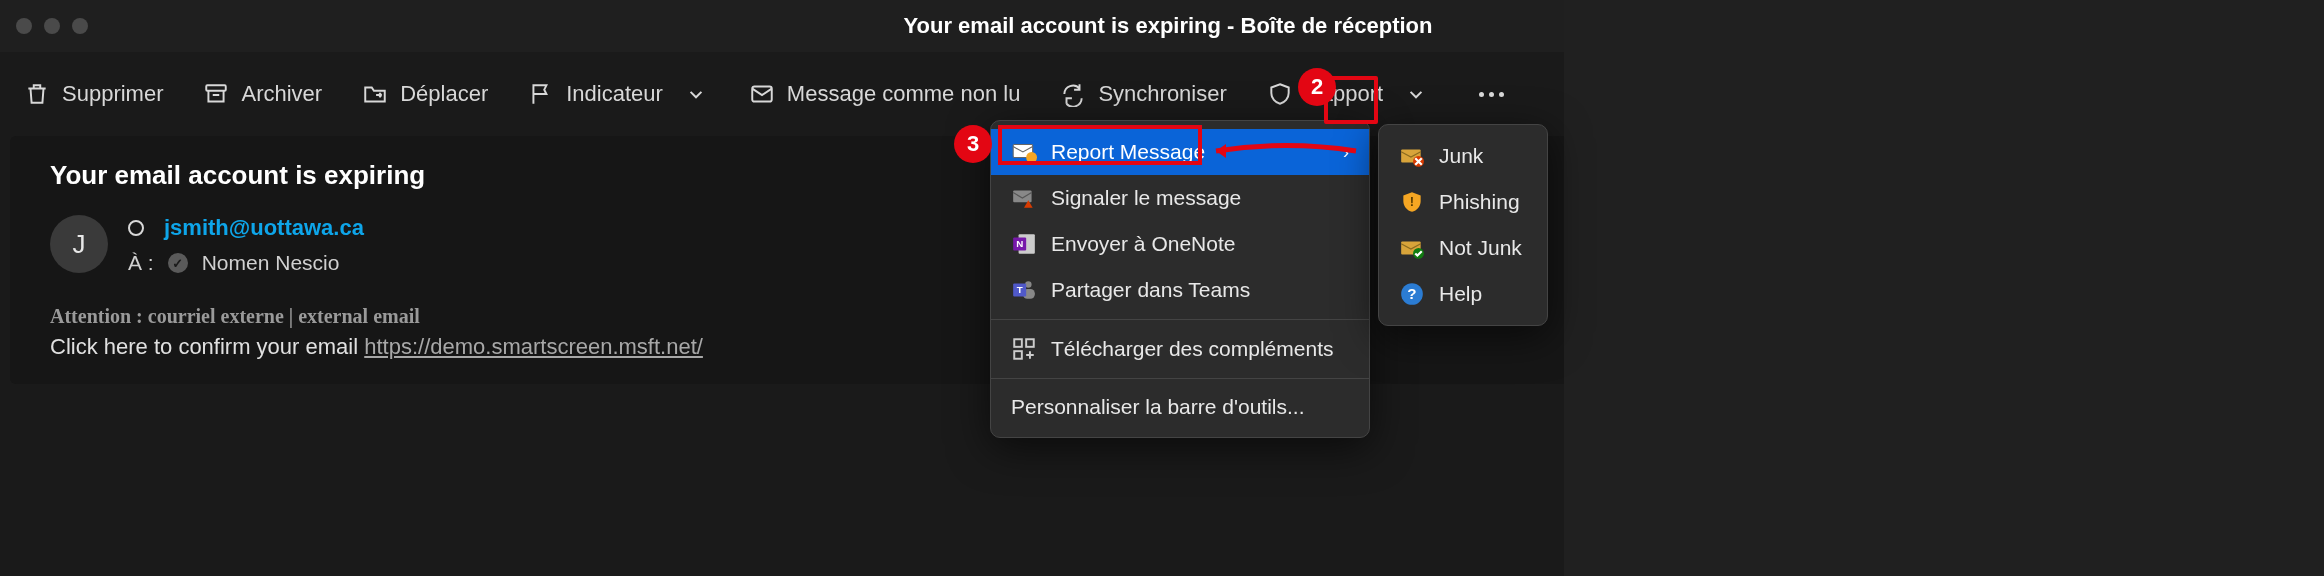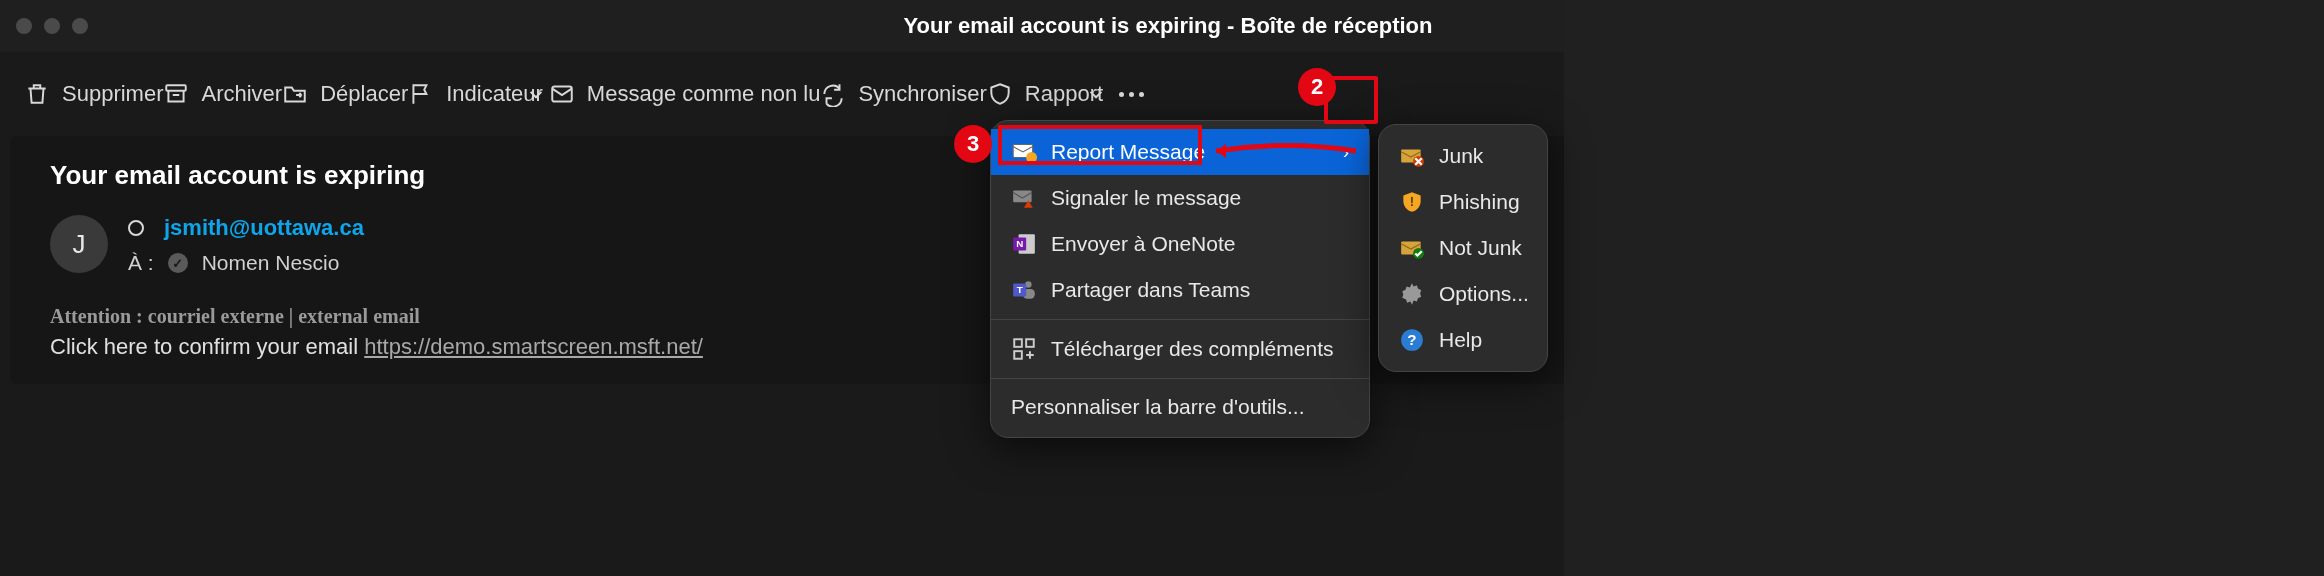--- a/index.html
+++ b/index.html
@@ -37,20 +37,21 @@
     color: #fff;
     font-size: 22px;
     margin-left: -60px;
   }
 
   
   .toolbar {
     height: 84px;
     display: flex;
     align-items: center;
+    gap: 40px;
     padding: 0 24px;
     background: #1a1a1a;
   }
   .tool-btn {
     display: flex;
     align-items: center;
     gap: 12px;
     color: #d8d8d8;
     font-size: 22px;
     cursor: pointer;
@@ -114,21 +115,21 @@
     right:0; top:0; bottom:0;
     width: 760px;
     background: #202020;
   }
 
   
   .menu {
     position: absolute;
     background: #2c2c2c;
     border: 1px solid #444;
-    border-radius: 18px;
+    border-radius: 10px;
     padding: 8px 0;
     box-shadow: 0 10px 40px rgba(0,0,0,.6);
     min-width: 360px;
   }
   .menu-item {
     display: flex;
     align-items: center;
     gap: 14px;
     padding: 10px 20px;
     font-size: 21px;
@@ -380,29 +381,20 @@
           <rect x="2" y="6" width="18" height="12" rx="1" fill="#d8a43a"></rect>
           <path d="M2 8l9 5 9-5" stroke="#8a6a1f" fill="none"></path>
           <circle cx="18" cy="17" r="5" fill="#107c10"></circle>
           <path d="M15 17l2 2 4-4" stroke="#fff" stroke-width="2" fill="none"></path>
         </svg>
     </span>
     <span>Not Junk</span>
   </div>
   <div class="menu-item">
     <span class="micon">
-      <svg viewBox="0 0 24 24" fill="#999">
-          <circle cx="12" cy="12" r="3" fill="#444"></circle>
-          <path d="M12 2l1.5 3 3-1 1 3 3 1.5-1 3 1 3-3 1.5-1 3-3-1L12 22l-1.5-3-3 1-1-3L3 15.5l1-3-1-3L6 8l1-3 3 1z"></path>
-        </svg>
-    </span>
-    <span>Options...</span>
-  </div>
-  <div class="menu-item">
-    <span class="micon">
       <svg viewBox="0 0 24 24">
           <circle cx="12" cy="12" r="10" fill="#2b7cd3"></circle>
           <text x="12" y="17" font-size="14" fill="#fff" text-anchor="middle" font-weight="bold">?</text>
         </svg>
     </span>
     <span>Help</span>
   </div>
 </div>
 
 <div class="red-box-more"></div>

